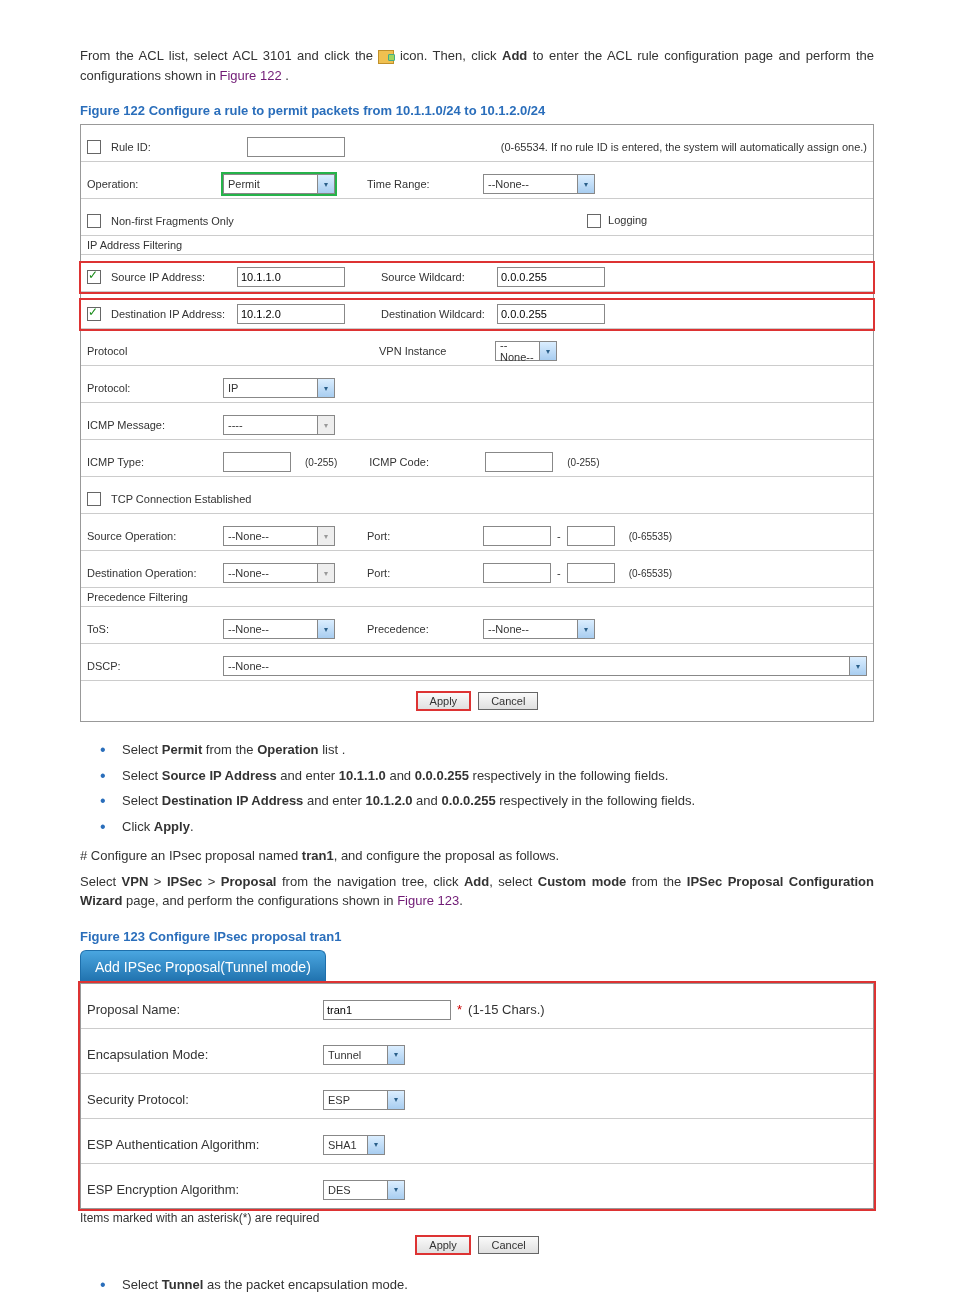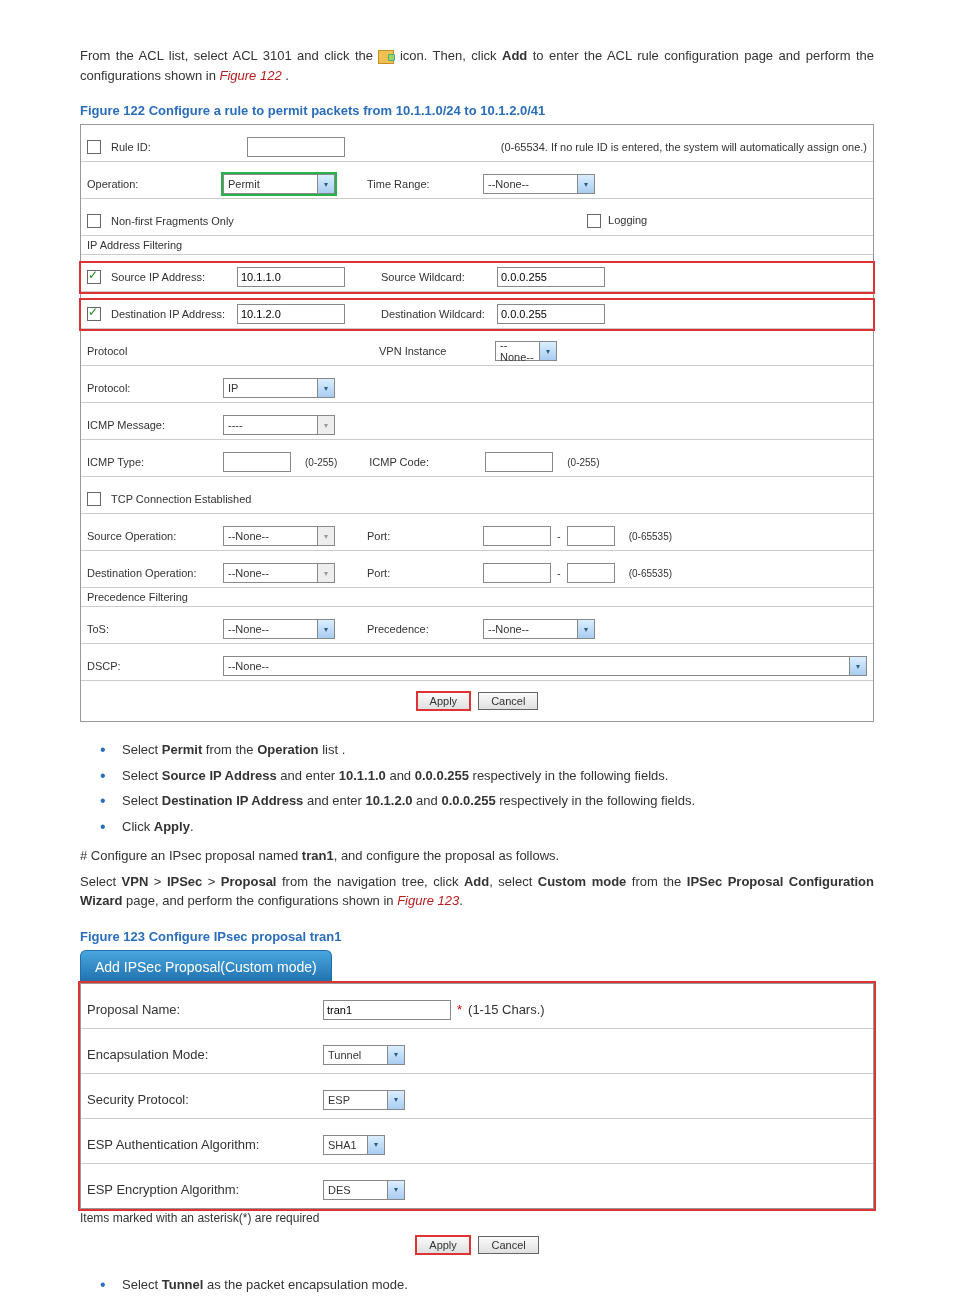--- a/index.html
+++ b/index.html
@@ -5,21 +5,21 @@
   body {
     font-family: Arial, sans-serif;
     font-size: 13px;
     color: #333;
     margin: 0;
     padding: 40px 80px;
     background: #fff;
     width: 794px;
   }
   p { margin: 6px 0; line-height: 1.5; text-align: justify; }
-  .link { color: #b91c1c; font-style: italic; }
+  .link { color: #701a75; }
   .figure-caption { color: #2a6ebb; font-weight: bold; margin: 18px 0 6px 0; }
   b { font-weight: bold; }
 
   .panel-tab {
     background: linear-gradient(#4aa6e0, #1e6fab);
     color: #fff;
     font-size: 12px;
     padding: 6px 10px;
     border-top-left-radius: 6px;
     border-top-right-radius: 6px;
@@ -110,21 +110,21 @@
 <p>
   <span>From the ACL list, select ACL 3101 and click the </span>
   <span class="doc-icon"></span>
   <span> icon. Then, click </span>
   <b>Add</b>
   <span> to enter the ACL rule configuration page and perform the configurations shown in </span>
   <span class="link">Figure 122</span>
   <span>.</span>
 </p>
 
-<div class="figure-caption">Figure 122 Configure a rule to permit packets from 10.1.1.0/24 to 10.1.2.0/41</div>
+<div class="figure-caption">Figure 122 Configure a rule to permit packets from 10.1.1.0/24 to 10.1.2.0/24</div>
 
 <div style="margin-bottom:18px;">
   <div class="panel-body">
     <div class="row">
       <span class="checkbox"></span>
       <span class="cell-label">Rule ID:</span>
       <input type="text" style="width: 90px;">
       <span style="flex:1"></span>
       <span>(0-65534. If no rule ID is entered, the system will automatically assign one.)</span>
     </div>
@@ -276,21 +276,21 @@
   <span># Configure an IPsec proposal named </span><b>tran1</b><span>, and configure the proposal as follows.</span>
 </p>
 
 <p>
   <span>Select </span><b>VPN</b><span> &gt; </span><b>IPSec</b><span> &gt; </span><b>Proposal</b><span> from the navigation tree, click </span><b>Add</b><span>, select </span><b>Custom mode</b><span> from the </span><b>IPSec Proposal Configuration Wizard</b><span> page, and perform the configurations shown in </span><span class="link">Figure 123</span><span>.</span>
 </p>
 
 <div class="figure-caption">Figure 123 Configure IPsec proposal tran1</div>
 
 <div>
-  <div class="panel-tab" style="font-size:14px;padding:8px 14px">Add IPSec Proposal(Custom mode)</div>
+  <div class="panel-tab" style="font-size:14px;padding:8px 14px">Add IPSec Proposal(Tunnel mode)</div>
   <div class="panel-body hl-red-box" style="font-size:13px">
     <div class="row" style="min-height:30px">
       <span style="width:230px">Proposal Name:</span>
       <input type="text" style="width: 120px;" value="tran1">
       <span class="asterisk">*</span>
       <span>(1-15 Chars.)</span>
     </div>
     <div class="row" style="min-height:30px">
       <span style="width:230px">Encapsulation Mode:</span>
       <span class="select" style="width:80px">

